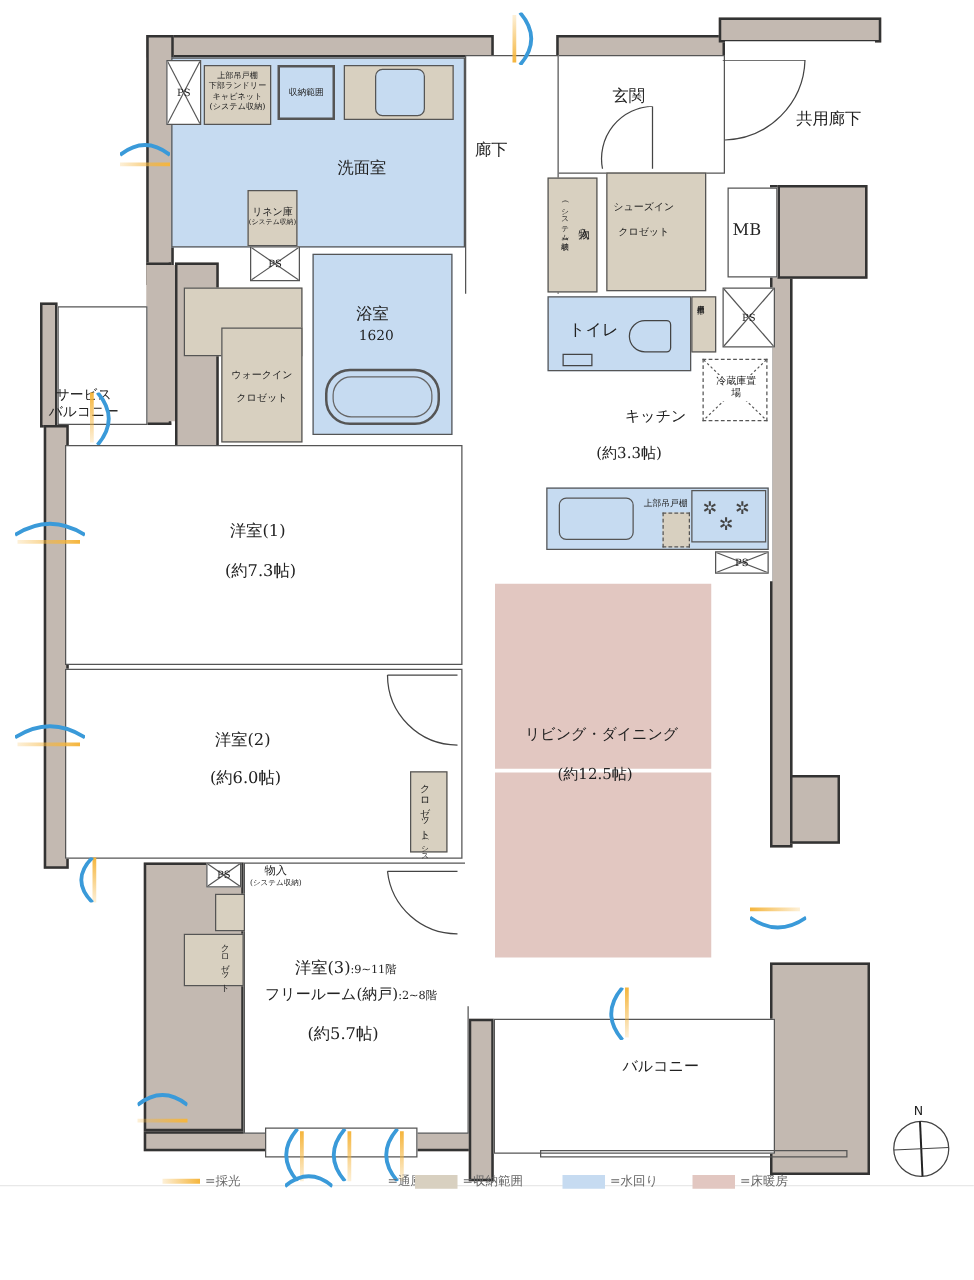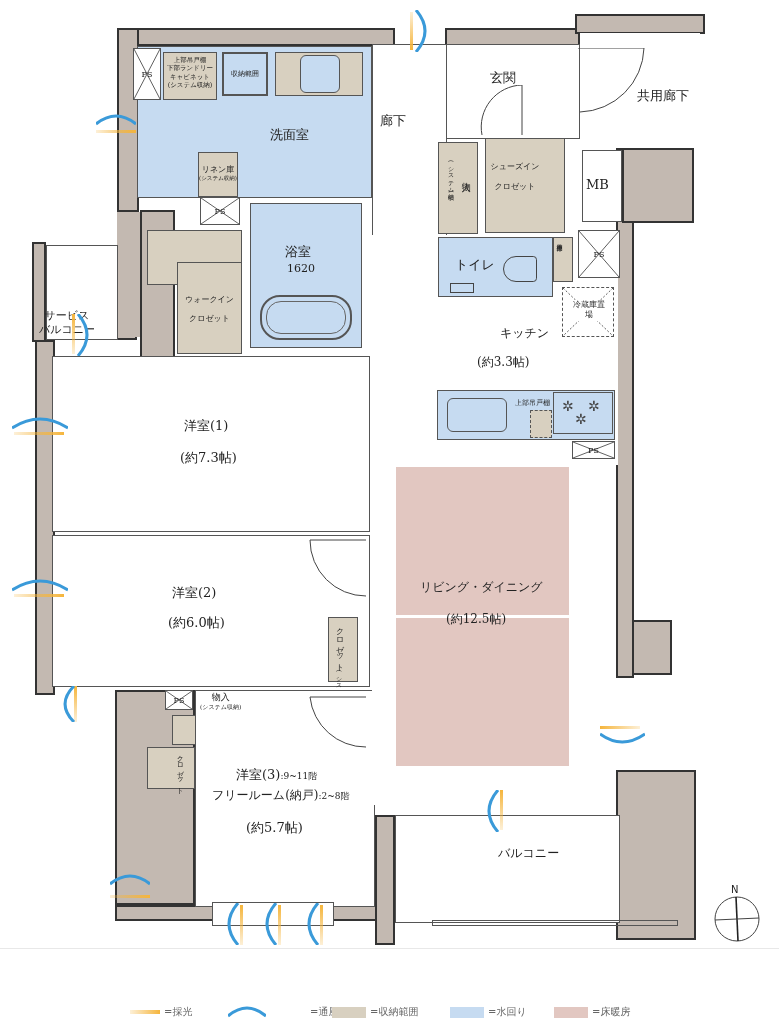--- a/index.html
+++ b/index.html
@@ -16,21 +16,21 @@
   .lbl { position:absolute; text-align:center; white-space:nowrap; line-height:1.25; }
   .lbl-lg { font-size:13px; }
   .lbl-md { font-size:11px; }
   .lbl-sm { font-size:8px; }
   .lbl-xs { font-size:6.5px; }
   .vert { writing-mode:vertical-rl; }
   .ps { position:absolute; box-sizing:border-box; border:1px solid #555; background:#fff; }
   .ps svg { position:absolute; left:0; top:0; width:100%; height:100%; }
   .ps span { position:absolute; left:0; right:0; top:50%; transform:translateY(-50%);
              text-align:center; font-size:8px; background:transparent; }
-  .legend { position:absolute; top:1002px; left:0; width:779px; height:20px; }
+  .legend { position:absolute; top:935px; left:0; width:779px; height:20px; }
   .legend-item { position:absolute; top:0; height:20px; display:flex; align-items:center;
                  font-family:"DejaVu Sans", "Liberation Sans", sans-serif; font-size:10px; color:#666; }
   .swatch { width:34px; height:11px; margin-right:4px; }
 </style>
 </head>
 <body>
 
 <div class="abs" style="left:0;top:0;width:779px;height:960px;">
 
   <div class="wall" style="left:117px;top:28px;width:278px;height:18px;"></div>

